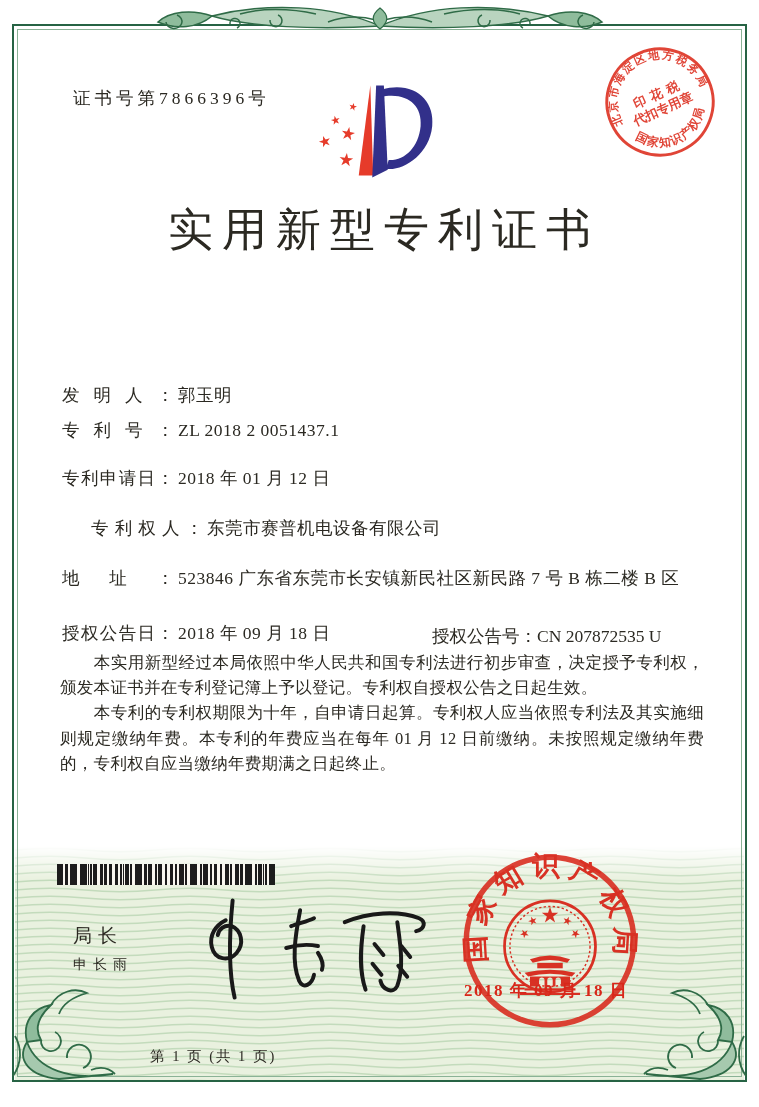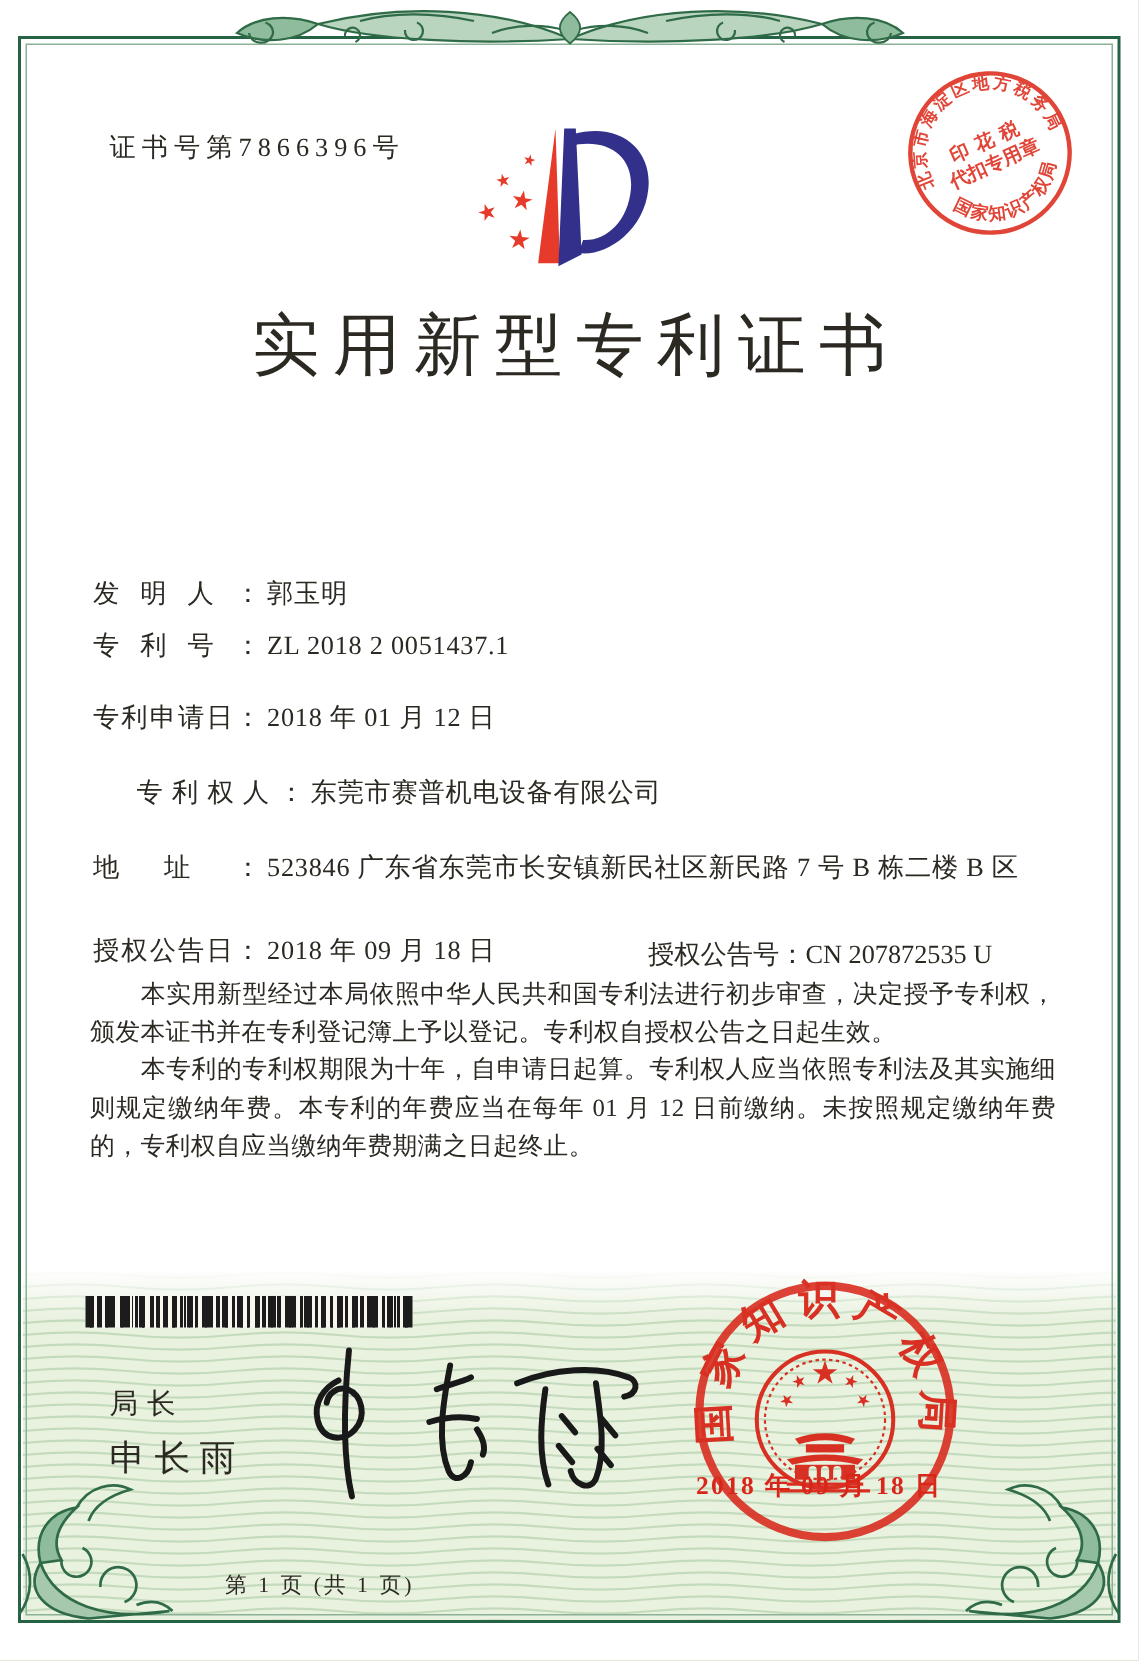--- a/index.html
+++ b/index.html
@@ -52,21 +52,21 @@
     text-align:justify; letter-spacing:.3px; }
   
   .barcode { position:absolute; left:57px; top:864px; width:218px; height:21px; z-index:4;
     background:
       repeating-linear-gradient(90deg,#1c1c1c 0 2px,rgba(0,0,0,0) 2px 5px),
       repeating-linear-gradient(90deg,#1c1c1c 0 3px,rgba(0,0,0,0) 3px 11px),
       repeating-linear-gradient(90deg,#1c1c1c 0 1px,rgba(0,0,0,0) 1px 7px),
       #f8f6ef;
     border-left:3px solid #1c1c1c; border-right:3px solid #1c1c1c; }
   .official-title { position:absolute; left:73px; top:923px; font-size:19px; letter-spacing:6px; z-index:4; }
-  .official-name  { position:absolute; left:73px; top:956px; font-size:24px; letter-spacing:6px; z-index:4; }
+  .official-name  { position:absolute; left:73px; top:956px; font-size:14px; letter-spacing:6px; z-index:4; }
   .signature { position:absolute; left:188px; top:890px; width:248px; height:115px; z-index:4; }
   .big-seal { position:absolute; left:459px; top:850px; width:182px; height:182px; z-index:4; opacity:.95; }
   .seal-date { position:absolute; left:464px; top:979px; font-size:17px; letter-spacing:1.5px;
     color:#d8271a; z-index:5; white-space:nowrap; font-weight:bold; }
   .footer { position:absolute; left:150px; top:1047px; width:380px; text-align:left;
     font-size:14.5px; letter-spacing:2px; z-index:4; }
   
   .stamp-text { font-family:"Liberation Serif","DejaVu Serif",serif; font-weight:bold; }
 </style>
 </head>

